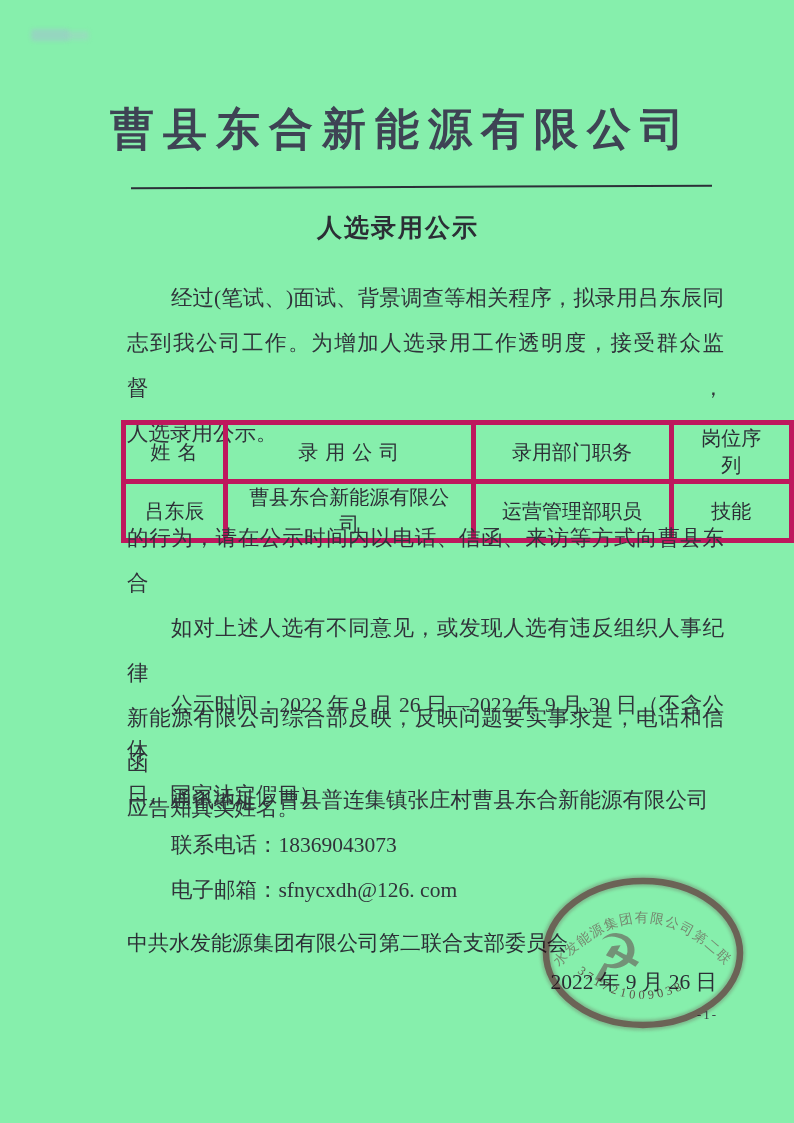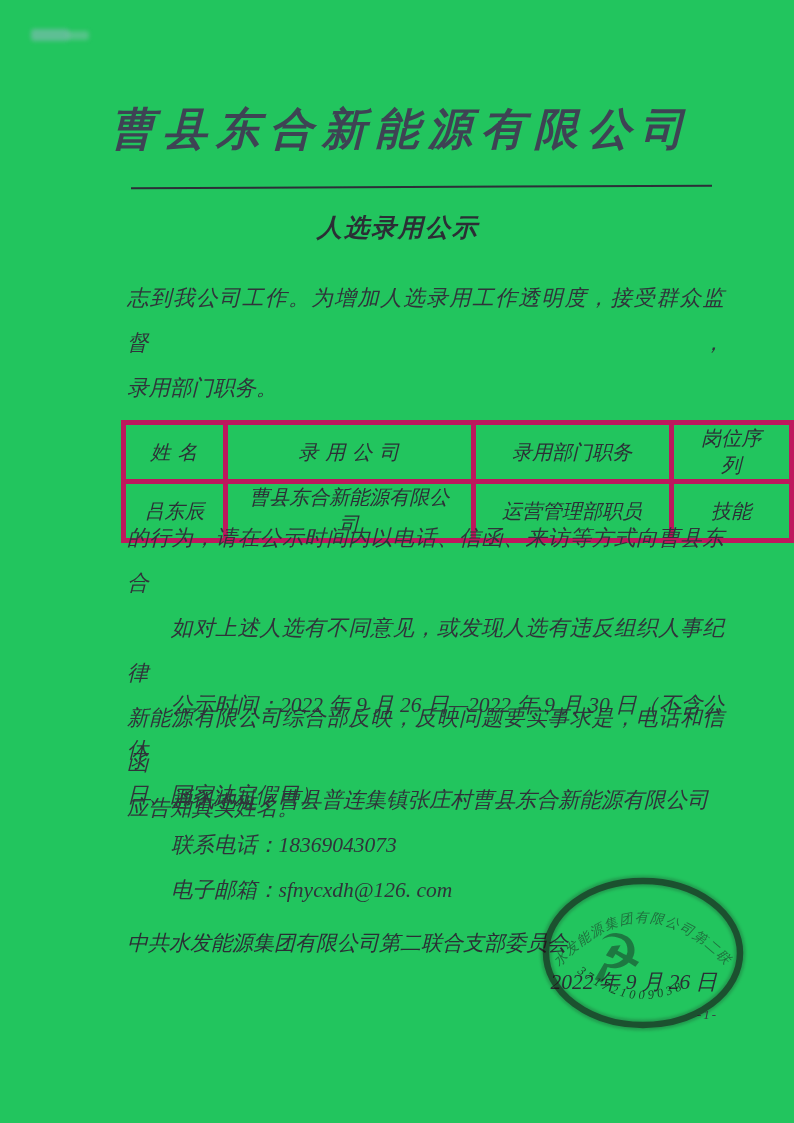--- a/index.html
+++ b/index.html
@@ -1,24 +1,23 @@
 <!DOCTYPE html>
 <html><head>
 <meta charset="utf-8">
 <style>
   html,body { margin:0; padding:0; background:#e8e8e8; }
   .page {
     position:relative;
     width:794px; height:1123px;
     margin:0 auto;
-    background:#22c55e;
+    background:#86efac;
     overflow:hidden;
     font-family:"Liberation Serif","DejaVu Serif",serif;
     color:#30333a;
-    font-style:italic;
   }
   .smudge { position:absolute; left:31px; top:27px; width:60px; height:16px; }
   .smudge .b1 { position:absolute; left:0; top:2px; width:38px; height:12px;
     background:rgba(168,185,216,0.45); filter:blur(2px); border-radius:3px; }
   .smudge .b2 { position:absolute; left:36px; top:4px; width:22px; height:9px;
     background:rgba(178,196,214,0.35); filter:blur(2px); border-radius:3px; }
 
   .doc-title {
     position:absolute; left:0; right:0; top:100px;
     text-align:center;
@@ -98,22 +97,23 @@
   <div class="smudge">
     <div class="b1"></div>
     <div class="b2"></div>
   </div>
 
   <div class="doc-title">曹县东合新能源有限公司</div>
   <div class="title-rule"></div>
   <div class="doc-subtitle">人选录用公示</div>
 
   <div class="tblock p1">
+    <div class="ln indent">经过(笔试、)面试、背景调查等相关程序，拟录用吕东辰同</div>
     <div class="ln">志到我公司工作。为增加人选录用工作透明度，接受群众监督，</div>
-    <div class="ln lastln">录用部门职务。</div>
+    <div class="ln lastln">人选录用公示。</div>
   </div>
 
   <table class="notice-table">
     <tbody>
       <tr>
         <td class="c0 hdr-sp">姓  名</td>
         <td class="c1 hdr-sp">录 用 公 司</td>
         <td class="c2">录用部门职务</td>
         <td class="c3">岗位序列</td>
       </tr>

